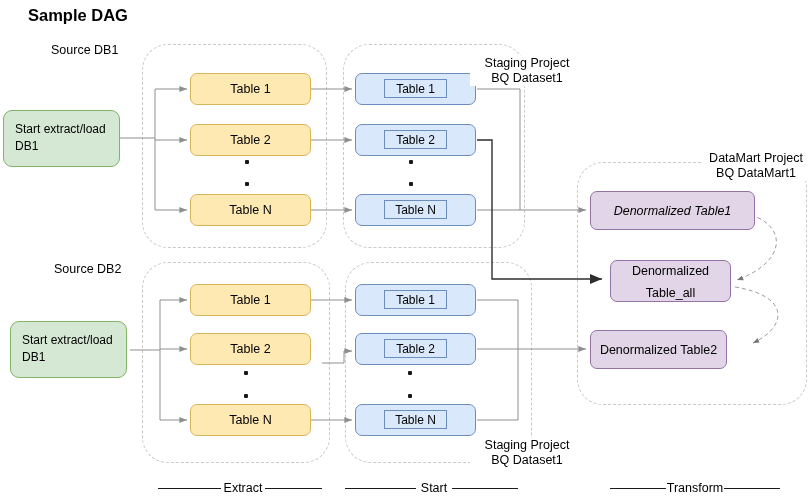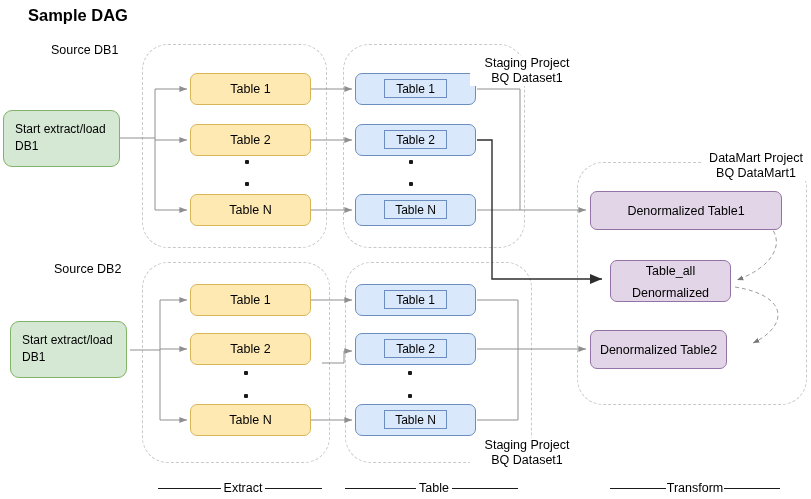--- a/index.html
+++ b/index.html
@@ -188,32 +188,32 @@
   <div class="lbl center whitebg" style="left:470px;top:438px;width:110px;">
     <span>Staging Project</span>
     <span>BQ Dataset1</span>
   </div>
 
   <div class="lbl center whitebg" style="left:692px;top:151px;width:104px;margin-left:10px;">
     <span>DataMart Project</span>
     <span>BQ DataMart1</span>
   </div>
 
-  <div class="node purple" style="left:590px;top:191px;width:192px;height:39px;">
+  <div class="node purple" style="left:590px;top:191px;width:165px;height:39px;font-style:italic;">
       <span>Denormalized Table1</span>
     </div>
 
   <div class="node purple" style="left:610px;top:260px;width:121px;height:42px;">
     <div class="twoLine">
+      <span>Denormalized</span>
       <span>Table_all</span>
-      <span>Denormalized</span>
     </div>
   </div>
 
   <div class="node purple" style="left:590px;top:330px;width:137px;height:39px;">
       <span>Denormalized Table2</span>
     </div>
 
   <div class="stage" style="left:243px;">Extract</div>
-  <div class="stage" style="left:434px;">Table</div>
+  <div class="stage" style="left:434px;">Start</div>
   <div class="stage" style="left:695px;">Transform</div>
 
 </div>
 
 </body></html>

